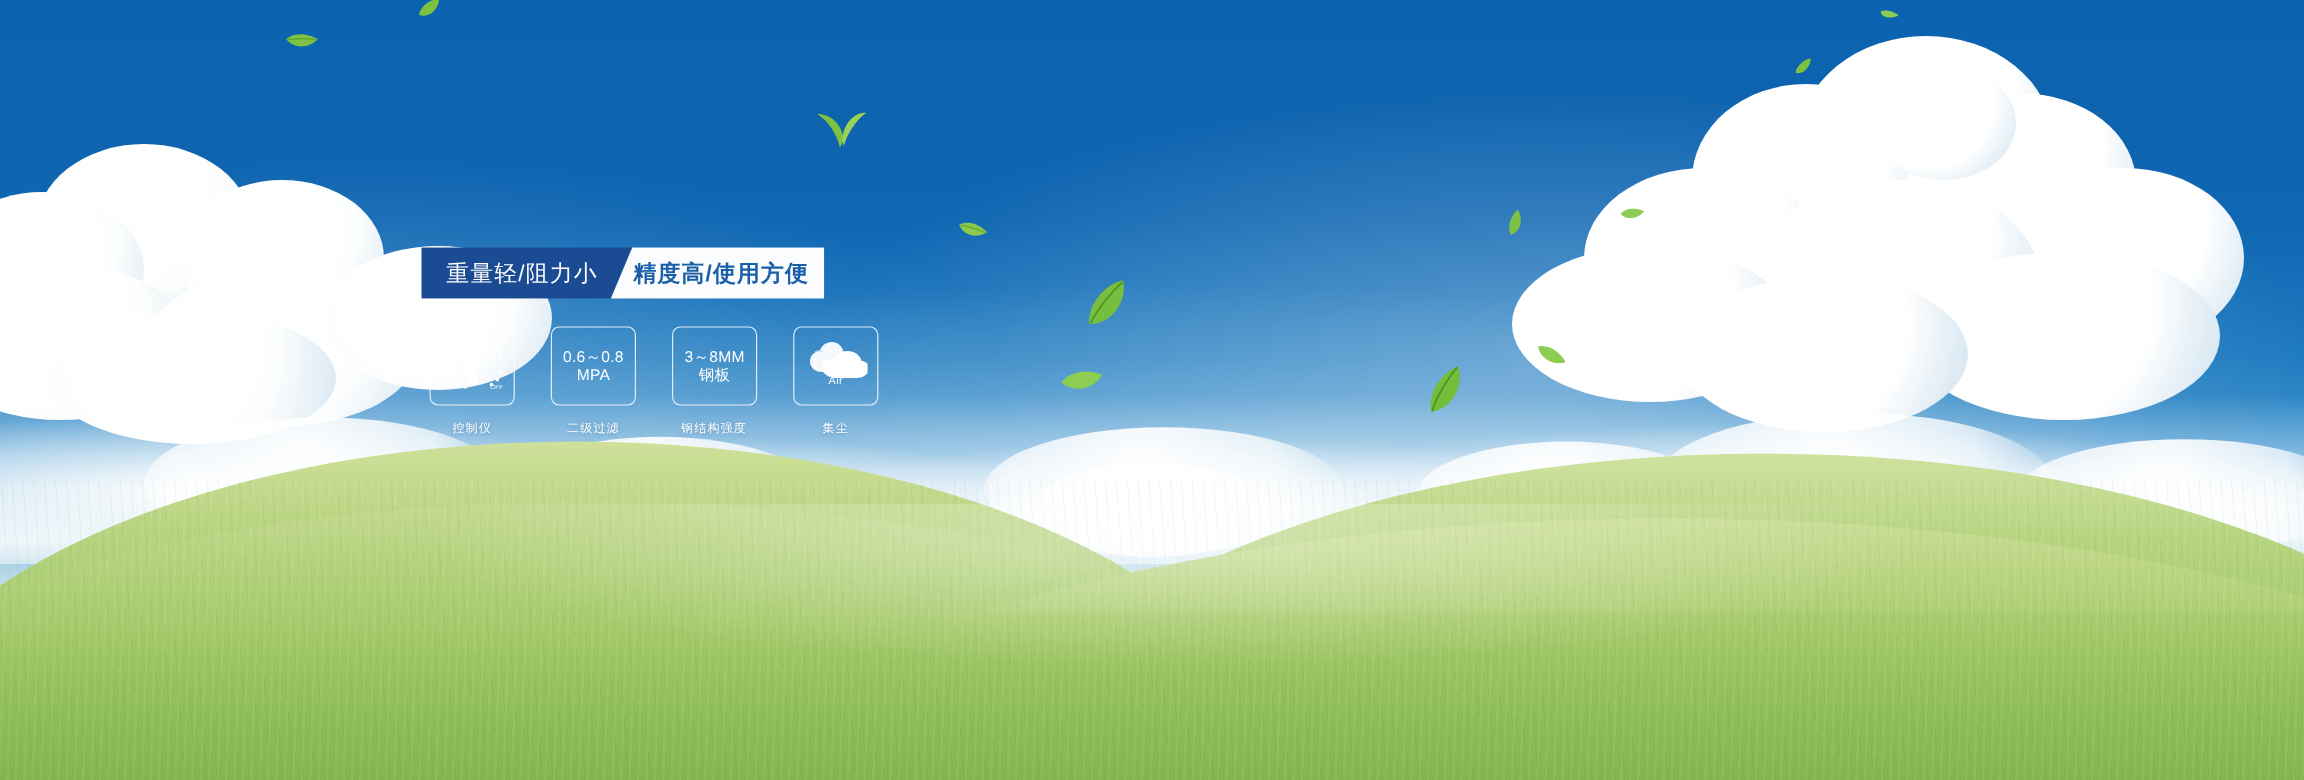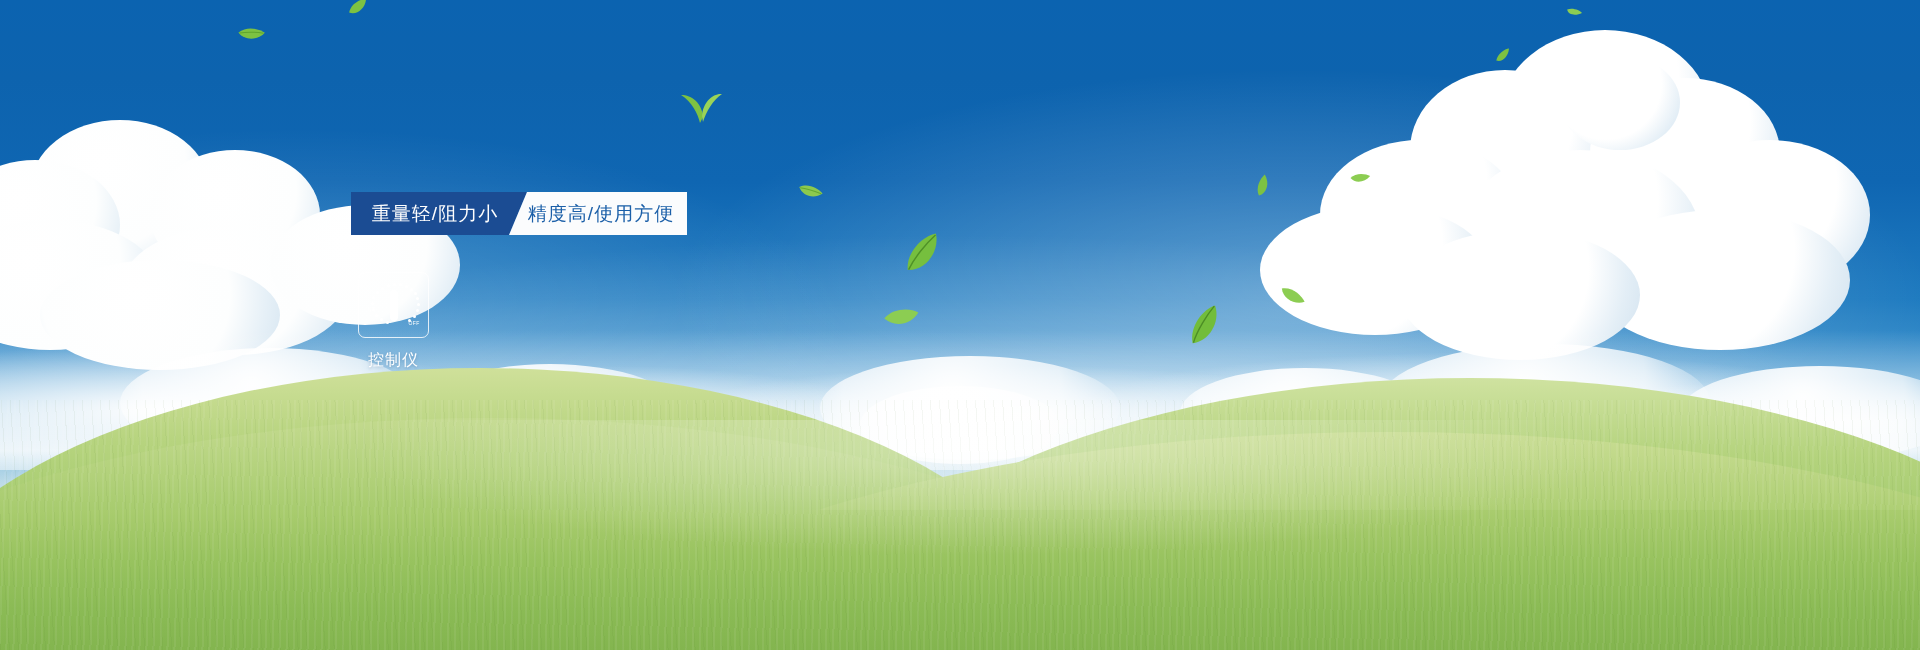--- a/index.html
+++ b/index.html
@@ -116,21 +116,21 @@
     letter-spacing:2px;
     color:#ffffff;
     font-weight:300;
     text-shadow:0 1px 5px rgba(0,40,90,.30);
     white-space:nowrap;
   }
   
   .title-leaf { position:absolute; left:679px; top:90px; }
 
   .pills {
-    position:absolute; left:351px; top:192px;
+    position:absolute; left:351px; top:206px;
     display:flex; align-items:stretch;
     height:43px;
   }
   .pill {
     display:flex; align-items:center; justify-content:center;
     font-size:19px; letter-spacing:1px; white-space:nowrap;
   }
   .pill-dark {
     background:#1b4c93;
     color:#ffffff;
@@ -138,41 +138,42 @@
     clip-path:polygon(0 0, 100% 0, calc(100% - 18px) 100%, 0 100%);
     width:176px;
   }
   .pill-light {
     background:#fbfcfd;
     color:#1b5fa8;
     padding:0 18px 0 24px;
     margin-left:-18px;
     clip-path:polygon(18px 0, 100% 0, 100% 100%, 0 100%);
     width:178px;
+    font-weight:bold;
   }
 
   
   .features {
     position:absolute; left:358px; top:272px;
     display:flex; gap:30px;
   }
   .feature { width:71px; }
   .fbox {
     width:71px; height:66px;
     border:1px solid rgba(255,255,255,.82);
     border-radius:7px;
     display:flex; flex-direction:column;
     align-items:center; justify-content:center;
     color:#ffffff;
     text-align:center;
   }
   .fbox .txt { font-size:13px; line-height:15px; letter-spacing:.2px; }
   .fcap {
     margin-top:12px; text-align:center;
-    font-size:16px; color:#ffffff; letter-spacing:1px;
+    font-size:10px; color:#ffffff; letter-spacing:1px;
     white-space:nowrap; margin-left:-9px; width:89px;
     text-shadow:0 1px 3px rgba(0,40,90,.25);
   }
   .fcap.wide { width:100px; margin-left:-15px; }
 
   .gauge { position:relative; width:50px; height:48px; }
   .gauge .needle {
     position:absolute; left:50%; top:9px; transform:translateX(-50%);
     width:8px; height:31px; border-radius:4px; background:#fff;
   }
@@ -335,19 +336,46 @@
             <span class="gdot" style="left:11px; top:37px;"></span>
             <span class="gdot" style="left:39px; top:38px;"></span>
             <span class="gdot" style="left:17px; top:40px;"></span>
             <span class="lbl no">NO</span>
             <span class="lbl off">OFF</span>
           </div>
         </div>
         <div class="fcap">控制仪</div>
       </div>
 
-
-
-
+      <div class="feature">
+        <div class="fbox">
+          <div class="txt">0.6～0.8</div>
+          <div class="txt">MPA</div>
+        </div>
+        <div class="fcap">二级过滤</div>
+      </div>
+
+
+      <div class="feature">
+        <div class="fbox">
+          <div class="txt">3～8MM</div>
+          <div class="txt">钢板</div>
+        </div>
+        <div class="fcap wide">钢结构强度</div>
+      </div>
+
+      <div class="feature">
+        <div class="fbox">
+          <div class="cloudicon">
+            <svg width="52" height="34" viewBox="0 0 52 34" style="position:absolute;left:0;top:0;">
+              <path d="M14 26C8 26 4 22 4 17c0-4.6 3.6-8.4 8.2-8.6C13.6 4 17.4 1 22 1c5 0 9 3.4 9.8 8.2C36 9.6 39 12.8 39 16.6 39 21 35.4 25 31 25Z" fill="#fff" opacity=".95"></path>
+              <path d="M27 31c-7 0-13-3.6-13-8.4 0-4.4 4.6-7.8 10.6-8 1.6-3.6 5.8-6 10.6-6 5.8 0 10.6 3.4 11.6 8 4 .6 6.6 3.2 6.6 6.2 0 4-4.4 8.2-10 8.2Z" fill="#fff"></path>
+              <path d="M8 9.6c2.4-1.6 5-1.4 7 .2" stroke="#cfe3f3" stroke-width="1" fill="none"></path>
+            </svg>
+            <div class="airtxt">Air</div>
+          </div>
+        </div>
+        <div class="fcap">集尘</div>
+      </div>
 
     </div>
   </div>
 </div>
 
 </body></html>

